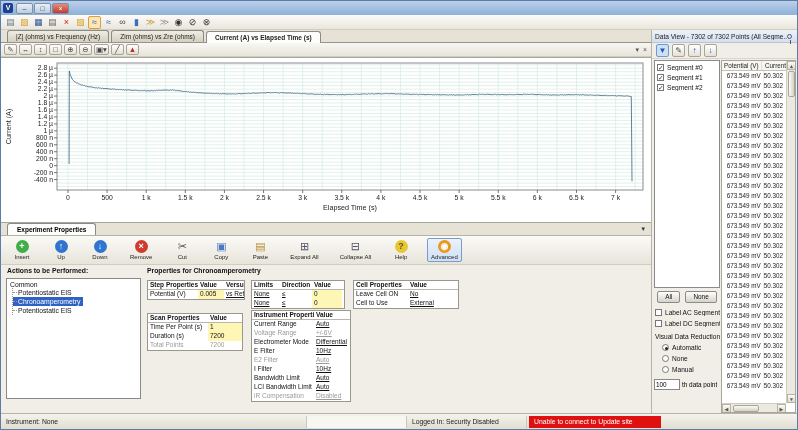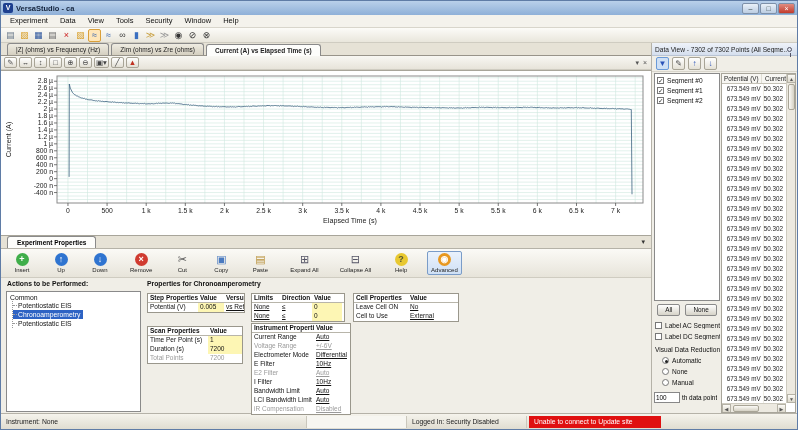--- a/index.html
+++ b/index.html
@@ -123,37 +123,27 @@
   .st-cell.alert { background:#e01010; color:#fff; border:none; margin-left:2px; }
   .st-cell.fill { flex:1; border-right:none; }
 </style>
 </head>
 <body>
 
 <div class="win">
 
   <div class="titlebar">
     <span class="title-icon">V</span>
-    <span class="title-text">VersaStudio - ca</span>
     <span class="win-btns" id="win-btns">
         <span class="win-btn">–</span>
         <span class="win-btn">□</span>
         <span class="win-btn close">×</span>
       </span>
   </div>
 
-  <div class="menubar" id="menubar">
-      <span class="menu-item">Experiment</span>
-      <span class="menu-item">Data</span>
-      <span class="menu-item">View</span>
-      <span class="menu-item">Tools</span>
-      <span class="menu-item">Security</span>
-      <span class="menu-item">Window</span>
-      <span class="menu-item">Help</span>
-    </div>
 
   <div class="toolbar" id="main-toolbar">
       <span class="tb-btn">
         <span class="g" style="color: rgb(107, 123, 140);">▤</span>
       </span>
       <span class="tb-btn">
         <span class="g" style="color: rgb(217, 160, 43);">▨</span>
       </span>
       <span class="tb-btn">
         <span class="g" style="color: rgb(48, 88, 158);">▦</span>

